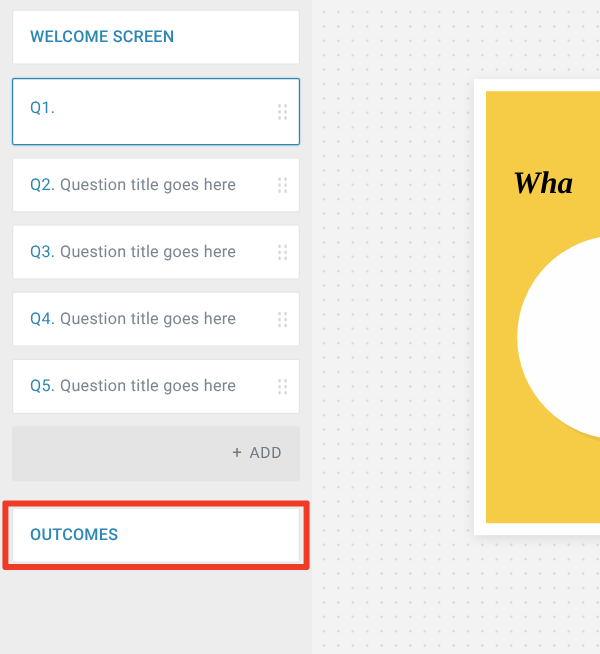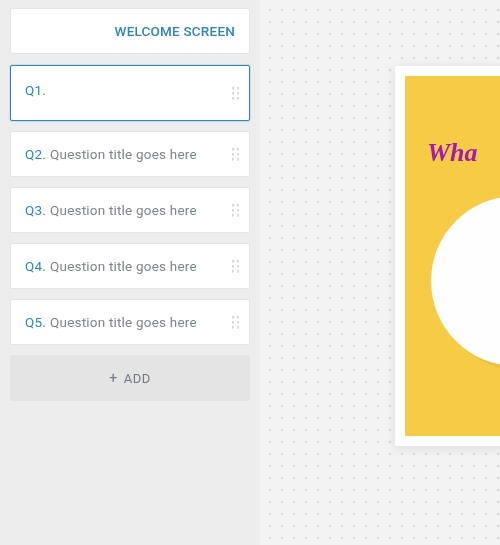--- a/index.html
+++ b/index.html
@@ -18,21 +18,21 @@
     border: 1px solid #e3e6e8;
     border-radius: 2px;
     padding: 14px 14px;
     margin-bottom: 10px;
     font-size: 13.5px;
     letter-spacing: 0.2px;
     color: #2d87b5;
     cursor: pointer;
     position: relative;
   }
-  .section-card { font-weight: 500; text-align: right; }
+  .section-card { font-weight: 500; }
   .question-card {
     display: flex;
     align-items: flex-start;
     color: #7a8590;
     padding: 14px 34px 14px 14px;
     min-height: 46px;
   }
   .question-card .q-label {
     color: #2d87b5;
     margin-right: 4px;
@@ -56,21 +56,21 @@
     opacity: 0.35;
   }
   .drag-handle span {
     width: 2.5px; height: 2.5px;
     background: #8a9095;
     border-radius: 50%;
   }
   .add-card {
     background: #e4e4e4;
     border: none;
-    text-align: center;
+    text-align: right;
     color: #6f7a82;
     font-size: 13px;
     letter-spacing: 0.5px;
     padding: 15px;
     margin-bottom: 22px;
   }
   .add-card .plus { margin-right: 6px; font-size: 14px; }
   .outcomes-wrap {
     position: relative;
   }
@@ -112,21 +112,21 @@
     overflow: hidden;
   }
   .preview-title {
     position: absolute;
     top: 62px;
     left: 22px;
     font-family: Georgia, "Times New Roman", serif;
     font-weight: 700;
     font-style: italic;
     font-size: 26px;
-    color: #a21caf;
+    color: #000000;
     white-space: nowrap;
   }
   .preview-circle-shadow {
     position: absolute;
     top: 124px;
     left: 30px;
     width: 170px;
     height: 170px;
     border-radius: 50%;
     background: rgba(0,0,0,0.05);
@@ -210,20 +210,26 @@
           <span></span>
         </div>
       </div>
     </div>
 
 
   <div class="card add-card">
     <span class="plus">+</span><span>ADD</span>
   </div>
 
+  <div class="outcomes-wrap">
+    <div class="card section-card" style="margin-bottom:0;">
+      <span>OUTCOMES</span>
+    </div>
+    <div class="highlight-box"></div>
+  </div>
 
 </div>
 
 <div class="canvas">
   <div class="preview-card">
     <div class="preview-inner">
       <div class="preview-title">Wha</div>
       <div class="preview-circle-shadow"></div>
       <div class="preview-circle"></div>
     </div>

